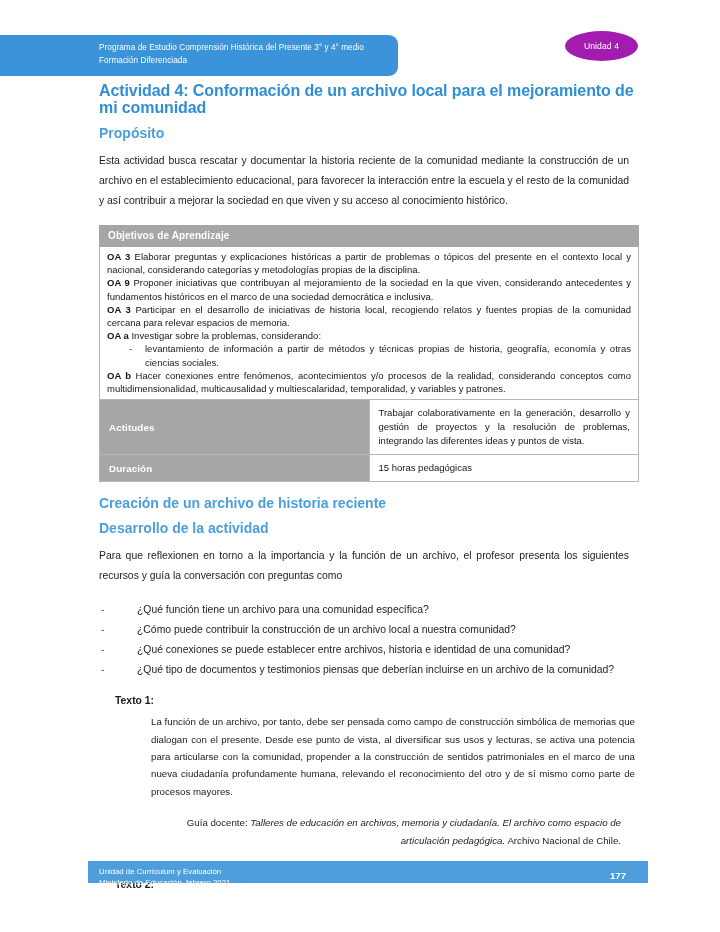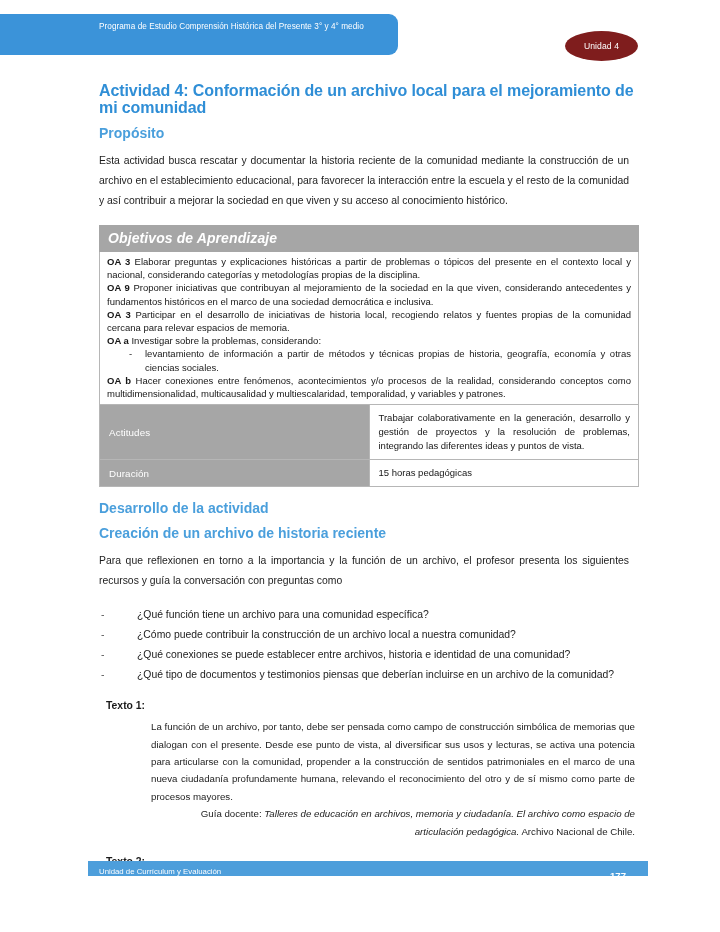--- a/index.html
+++ b/index.html
@@ -19,21 +19,21 @@
   .page {
     position: relative;
     width: 720px;
     height: 932px;
     box-sizing: border-box;
   }
 
   
   .header {
     position: absolute;
-    top: 14px;
+    top: 35px;
     left: 0;
     width: 398px;
     height: 41px;
     background: #3b93d9;
     border-top-right-radius: 9px;
     border-bottom-right-radius: 9px;
     box-sizing: border-box;
     padding: 6px 14px 6px 99px;
   }
   .header-line {
@@ -42,21 +42,21 @@
     line-height: 13px;
     letter-spacing: 0.05px;
     white-space: nowrap;
   }
   .unit-badge {
     position: absolute;
     top: 31px;
     left: 565px;
     width: 73px;
     height: 30px;
-    background: #7f1d1d;
+    background: #a21caf;
     border-radius: 50%;
     display: flex;
     align-items: center;
     justify-content: center;
   }
   .unit-badge span {
     color: #ffffff;
     font-size: 8.6px;
     letter-spacing: 0.1px;
   }
@@ -99,27 +99,26 @@
     table-layout: fixed;
   }
   .oa-table td, .oa-table th {
     border: 1px solid #b6b6b6;
     vertical-align: top;
     padding: 0;
   }
   .oa-head {
     background: #a6a6a6;
     color: #ffffff;
-    font-size: 14px;
+    font-size: 10px;
     font-weight: bold;
     text-align: left;
     padding: 4px 8px 5px 8px !important;
     letter-spacing: 0.1px;
     border: 1px solid #a6a6a6 !important;
-    font-style: italic;
   }
   .oa-body {
     padding: 3px 7px 4px 7px !important;
     background: #ffffff;
   }
   .oa-item {
     font-size: 9.5px;
     line-height: 13.2px;
     text-align: justify;
     margin: 0 0 0 0;
@@ -136,21 +135,21 @@
   }
   .oa-sub .dash {
     position: absolute;
     left: 22px;
     top: 0;
   }
   .attr-label {
     background: #a6a6a6;
     color: #ffffff;
     font-size: 9.8px;
-    font-weight: normal;
+    font-weight: bold;
     padding: 7px 0 7px 9px !important;
     vertical-align: middle !important;
     width: 88px;
     letter-spacing: 0.1px;
   }
   .attr-value {
     font-size: 9.5px;
     line-height: 14px;
     padding: 6px 8px 6px 9px !important;
     text-align: justify;
@@ -172,70 +171,71 @@
     position: absolute;
     left: 2px;
     top: 0;
     color: #555;
   }
 
   
   .texto-label {
     font-size: 10.4px;
     font-weight: bold;
-    margin: 0 0 3px 7px;
+    margin: 0 0 3px 16px;
     line-height: 18px;
   }
   .quote-block {
     margin: 0 0 0 0;
     padding-left: 52px;
     padding-right: 4px;
   }
   .quote-text {
     font-size: 9.7px;
     line-height: 17.4px;
     text-align: justify;
     margin: 0;
     color: #1c1c1c;
   }
   .quote-source {
     font-size: 9.7px;
     line-height: 17.4px;
-    margin: 0;
+    margin: 14px;
     text-align: right;
     color: #1c1c1c;
   }
   .quote-source .src-lead { }
   .quote-source i { font-style: italic; }
   .spacer-12 { height: 13px; }
 
   
   .footer {
     position: absolute;
     left: 88px;
     top: 861px;
     width: 560px;
-    height: 15px;
+    height: 22px;
     background: #4d9edb;
     box-sizing: border-box;
     padding: 5px 22px 0 11px;
     display: flex;
     justify-content: space-between;
     align-items: flex-start;
   }
   .footer-left { color: #ffffff; font-size: 7.8px; line-height: 11px; }
   .footer-page { color: #ffffff; font-size: 9.6px; font-weight: bold; padding-top: 4px; margin-left: 6px; }
 </style>
 </head>
 <body>
 
 <div class="page">
 
   <div class="header">
     <div class="header-line">Programa de Estudio Comprensión Histórica del Presente 3° y 4° medio</div>
+    <div class="header-line">Formación Diferenciada</div>
   </div>
   <div class="unit-badge">
     <span>Unidad 4</span>
   </div>
 
   <div class="content">
 
     <h1 class="activity-title">Actividad 4: Conformación de un archivo local para el mejoramiento de mi comunidad</h1>
 
     <h2 class="sub-heading">Propósito</h2>
@@ -261,22 +261,22 @@
           <td class="attr-label">Actitudes</td>
           <td class="attr-value">Trabajar colaborativamente en la generación, desarrollo y gestión de proyectos y la resolución de problemas, integrando las diferentes ideas y puntos de vista.</td>
         </tr>
         <tr>
           <td class="attr-label">Duración</td>
           <td class="attr-value">15 horas pedagógicas</td>
         </tr>
       </tbody>
     </table>
 
+    <h2 class="sub-heading">Creación de un archivo de historia reciente</h2>
     <h2 class="sub-heading">Desarrollo de la actividad</h2>
-    <h2 class="sub-heading">Creación de un archivo de historia reciente</h2>
 
     <p class="body-text">Para que reflexionen en torno a la importancia y la función de un archivo, el profesor presenta los siguientes recursos y guía la conversación con preguntas como</p>
 
     <ul class="q-list">
       <li class="q-item"><span class="dash">-</span><span>¿Qué función tiene un archivo para una comunidad específica?</span></li>
       <li class="q-item"><span class="dash">-</span><span>¿Cómo puede contribuir la construcción de un archivo local a nuestra comunidad?</span></li>
       <li class="q-item"><span class="dash">-</span><span>¿Qué conexiones se puede establecer entre archivos, historia e identidad de una comunidad?</span></li>
       <li class="q-item"><span class="dash">-</span><span>¿Qué tipo de documentos y testimonios piensas que deberían incluirse en un archivo de la comunidad?</span></li>
     </ul>
 

